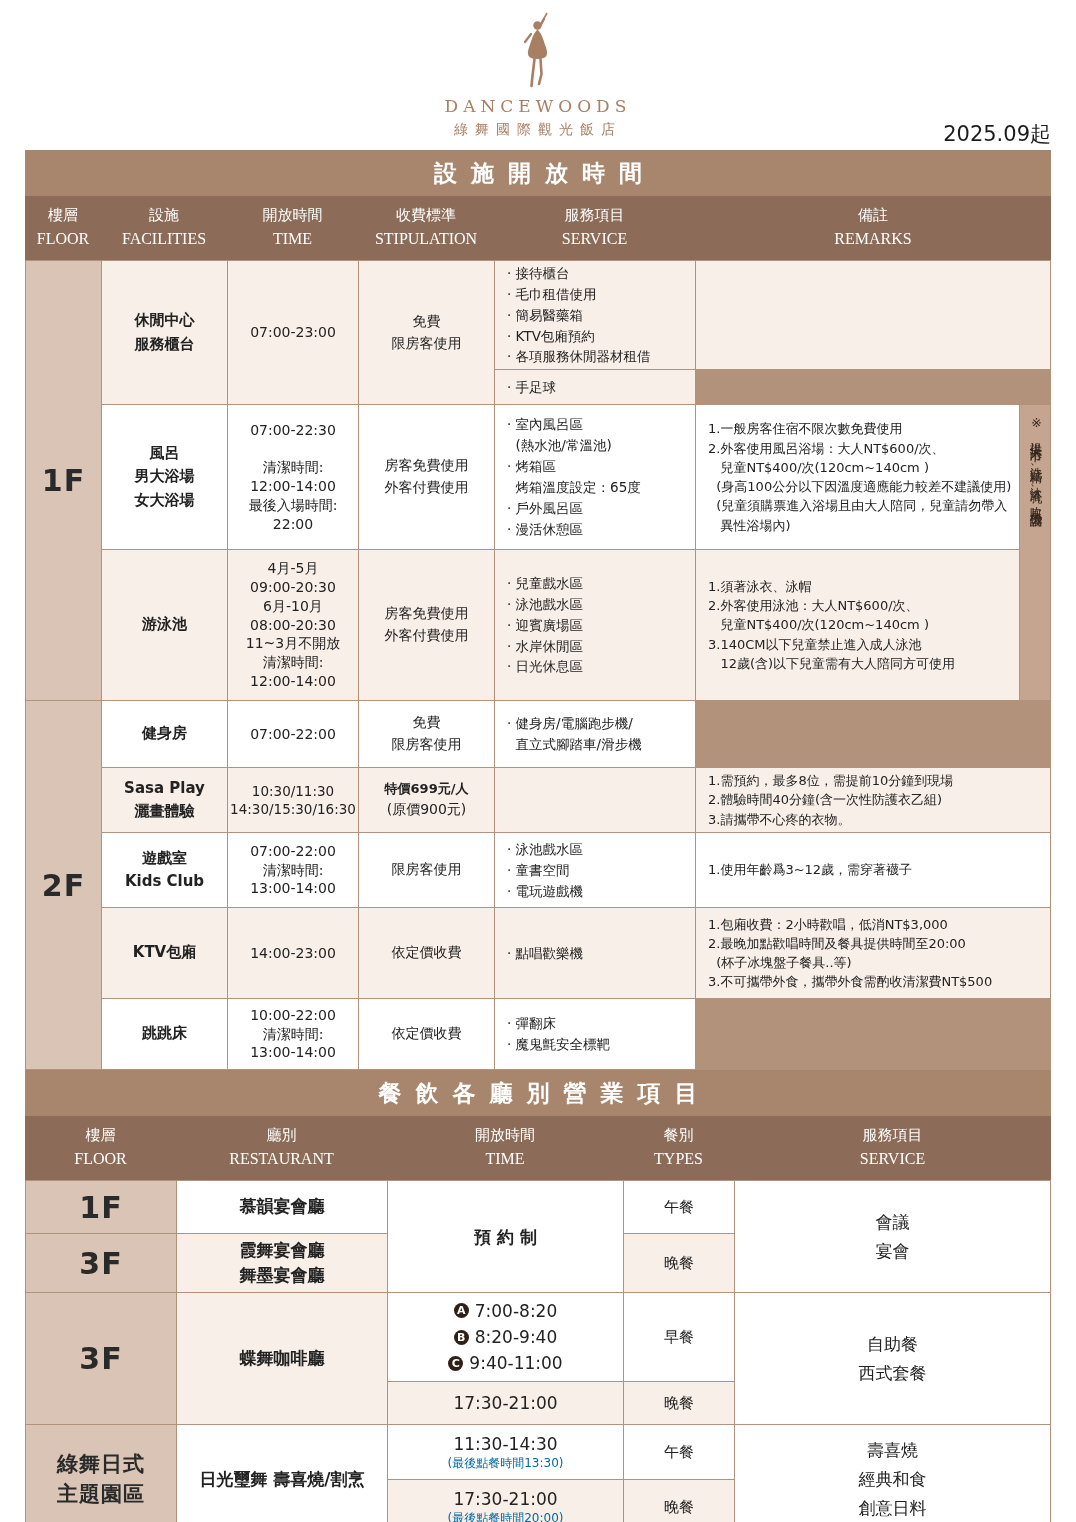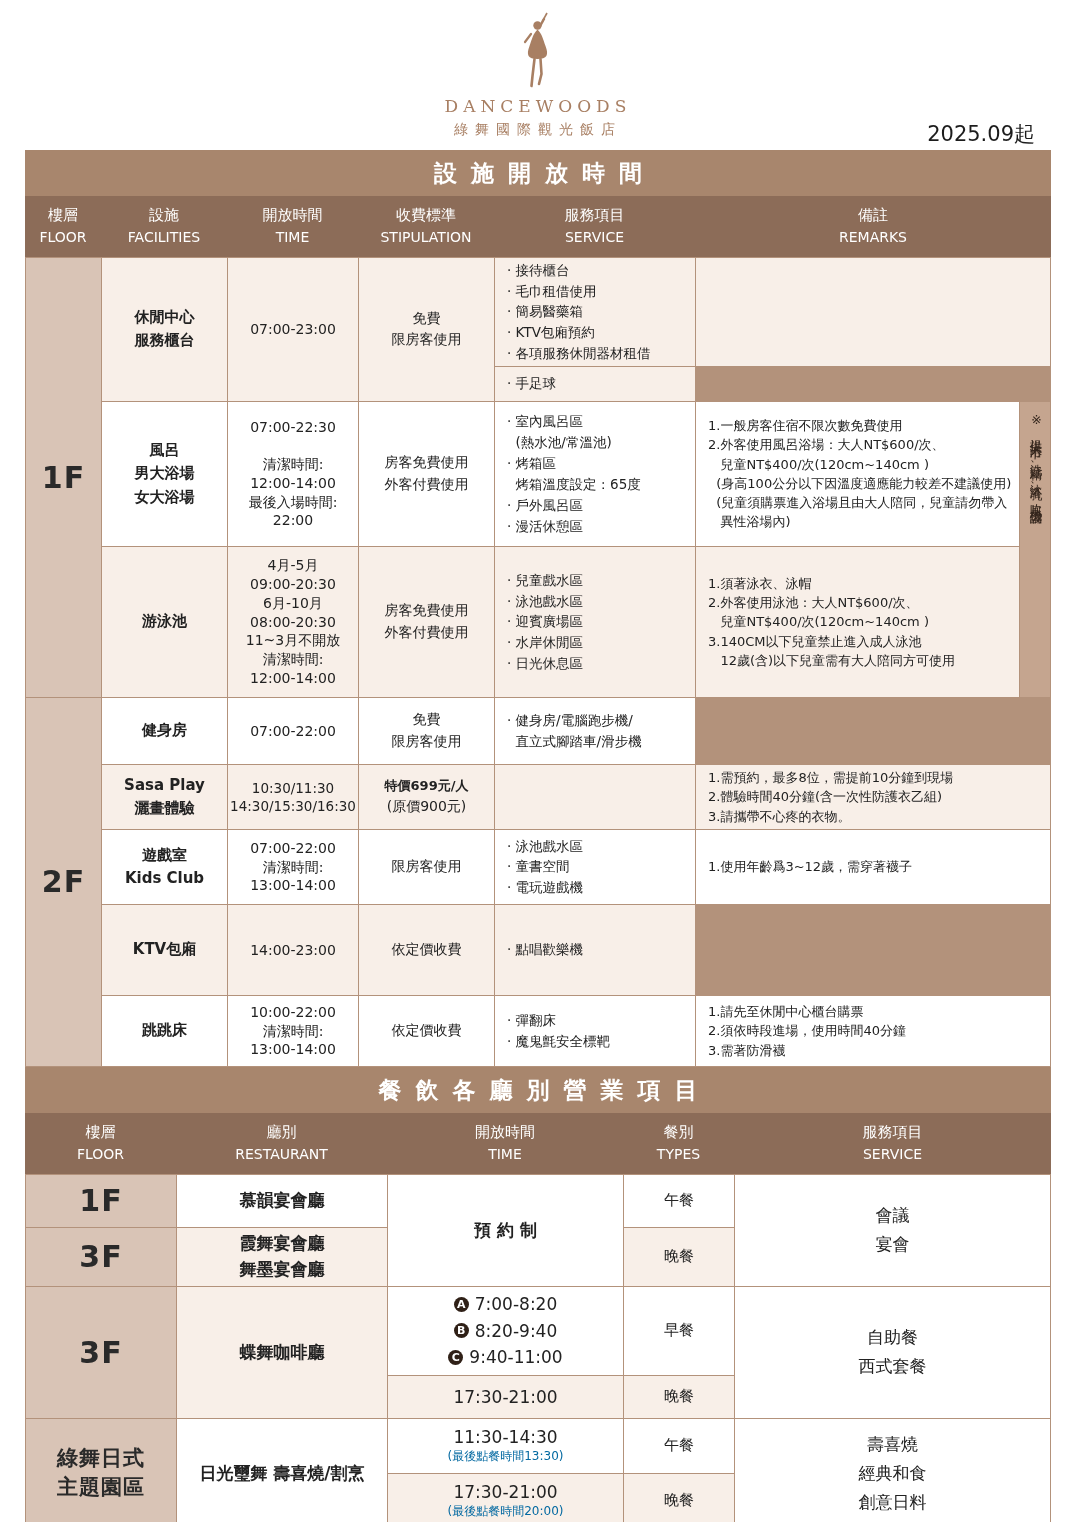--- a/index.html
+++ b/index.html
@@ -9,27 +9,27 @@
     font-family: "DejaVu Sans", "Liberation Sans", sans-serif;
     color: #222;
   }
   .page { width: 1076px; padding: 0 25px 10px 25px; position: relative; }
 
   
   .brandArea { position: relative; height: 150px; }
   .brandCenter { position: absolute; left: 0; right: 0; top: 12px; text-align: center; }
   .brandName { font-family: "DejaVu Serif", "Liberation Serif", serif; color: #a87f63; font-size: 17px; letter-spacing: 5px; margin-top: 4px; }
   .brandZh { color: #a87f63; font-size: 14px; letter-spacing: 7px; margin-top: 5px; }
-  .dateTag { position: absolute; right: 16px; bottom: 2px; font-size: 21px; color: #1c1c1c; }
+  .dateTag { position: absolute; right: 0; bottom: 2px; font-size: 21px; color: #1c1c1c; }
 
   
   .band { background: #a8866d; color: #fff; text-align: center; font-weight: bold; font-size: 23px; letter-spacing: 14px; text-indent: 14px; padding: 8px 0 7px; }
   .thead { background: #8c6c58; color: #fff; display: flex; align-items: stretch; }
   .th { display: flex; flex-direction: column; justify-content: flex-end; align-items: center; padding: 8px 8px; font-size: 15px; line-height: 1.55; }
-  .th .en { font-size: 14px; }
+  .th .en { font-size: 16px; font-family: Liberation Serif, serif; }
 
   
   .ftable {
     display: grid;
     grid-template-columns: 75px 125px 130px 135px 200px 1fr 30px;
     grid-template-rows: 108px 34px 144px 150px 66px 64px 74px 90px 70px;
     gap: 1px; background: #b3927b; border: 1px solid #b3927b;
   }
   .dtable {
     display: grid;
@@ -274,40 +274,41 @@
       </div>
     <div class="cell cream" style="grid-area:8/3/9/4">
         <span class="time pre">14:00-23:00</span>
       </div>
     <div class="cell cream" style="grid-area:8/4/9/5">
         <span class="fee pre">依定價收費</span>
       </div>
     <div class="cell cream left" style="grid-area:8/5/9/6">
         <span class="svc pre">· 點唱歡樂機</span>
       </div>
+    <div class="cell cream left" style="grid-area:8/6/9/8">
+        <span class="remark pre">1.包廂收費：2小時歡唱，低消NT$3,000
+2.最晚加點歡唱時間及餐具提供時間至20:00
+  (杯子冰塊盤子餐具..等)
+3.不可攜帶外食，攜帶外食需酌收清潔費NT$500</span>
+      </div>
 
     <div class="cell" style="grid-area:9/2/10/3">
         <span class="name pre">跳跳床</span>
       </div>
     <div class="cell" style="grid-area:9/3/10/4">
         <span class="time pre">10:00-22:00
 清潔時間:
 13:00-14:00</span>
       </div>
     <div class="cell" style="grid-area:9/4/10/5">
         <span class="fee pre">依定價收費</span>
       </div>
     <div class="cell left" style="grid-area:9/5/10/6">
         <span class="svc pre">· 彈翻床
 · 魔鬼氈安全標靶</span>
-      </div>
-    <div class="cell left" style="grid-area:9/6/10/8">
-        <span class="remark pre">1.請先至休閒中心櫃台購票
-2.須依時段進場，使用時間40分鐘
-3.需著防滑襪</span>
       </div>
   </div>
 
   <div class="band">餐飲各廳別營業項目</div>
 
   <div class="thead">
     <div class="th" style="width:151px">
         <span>樓層</span>
         <span class="en">FLOOR</span>
       </div>

